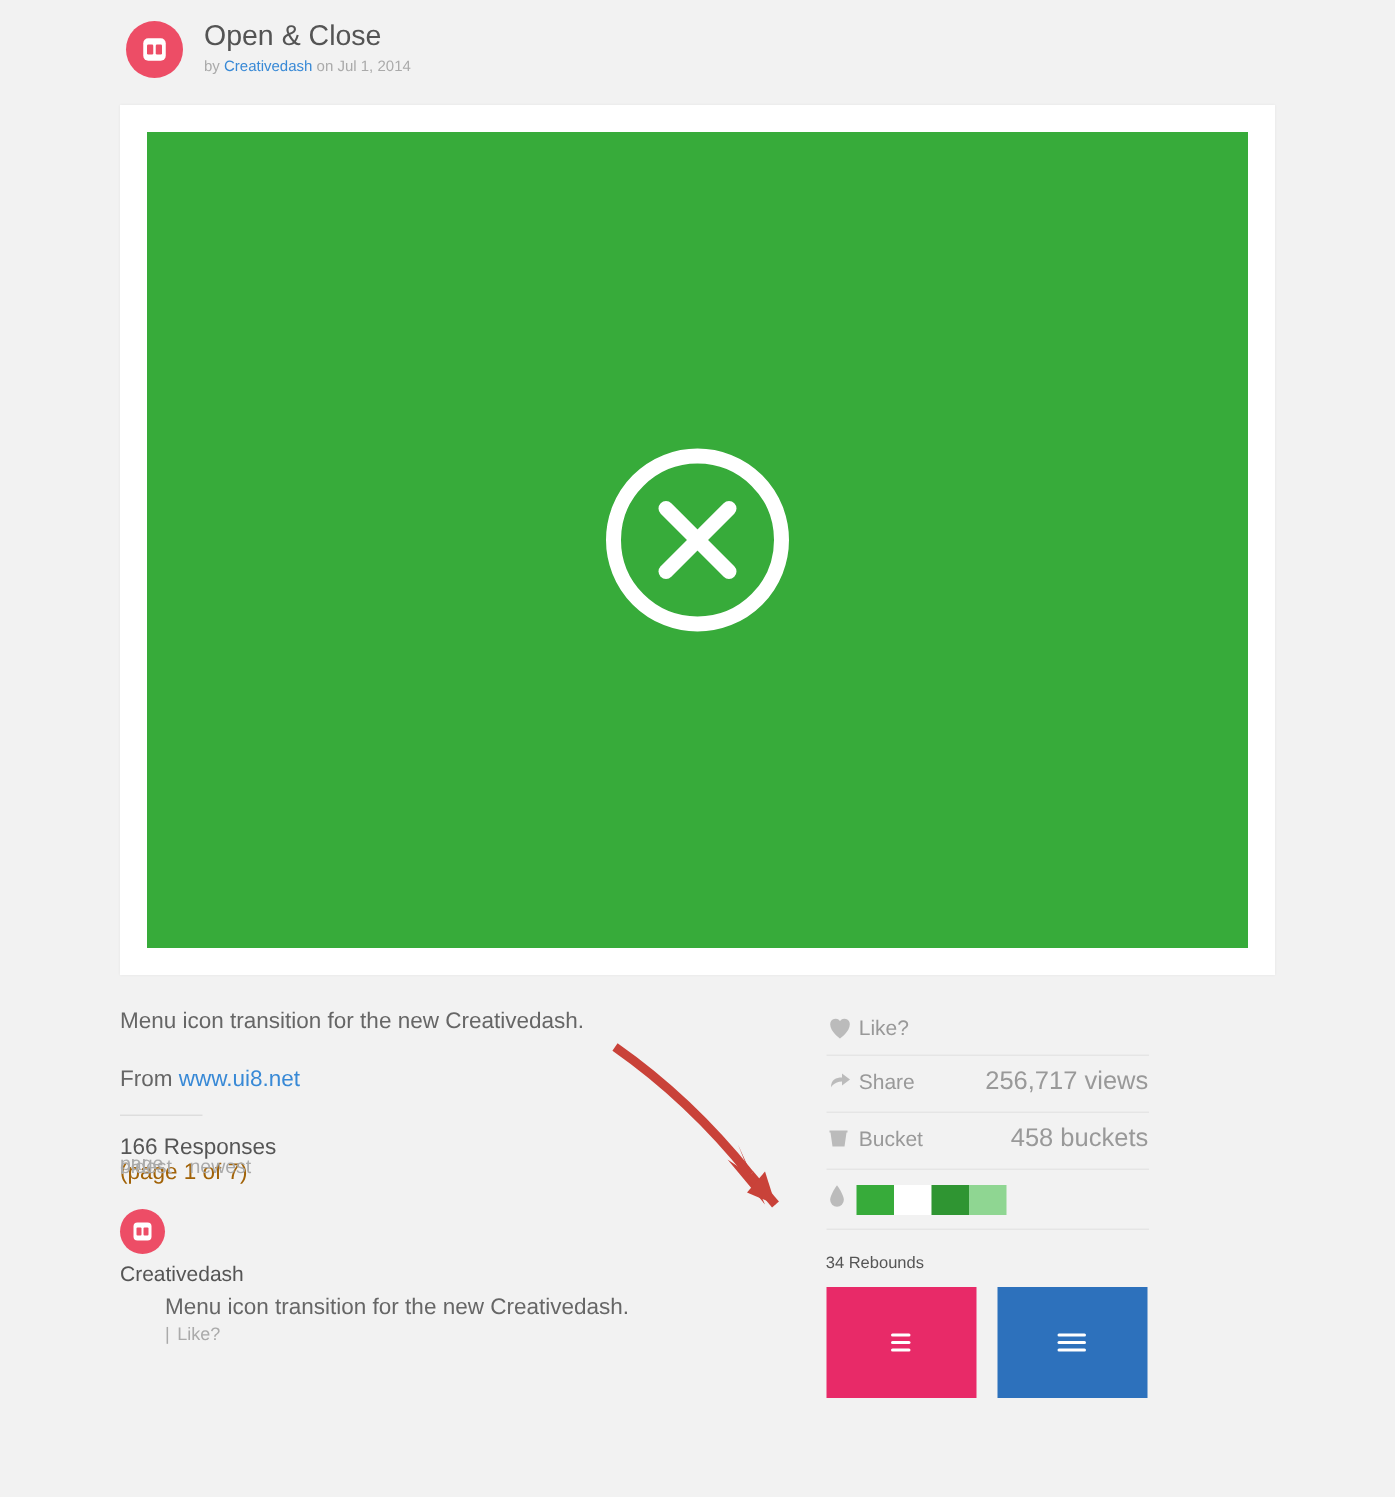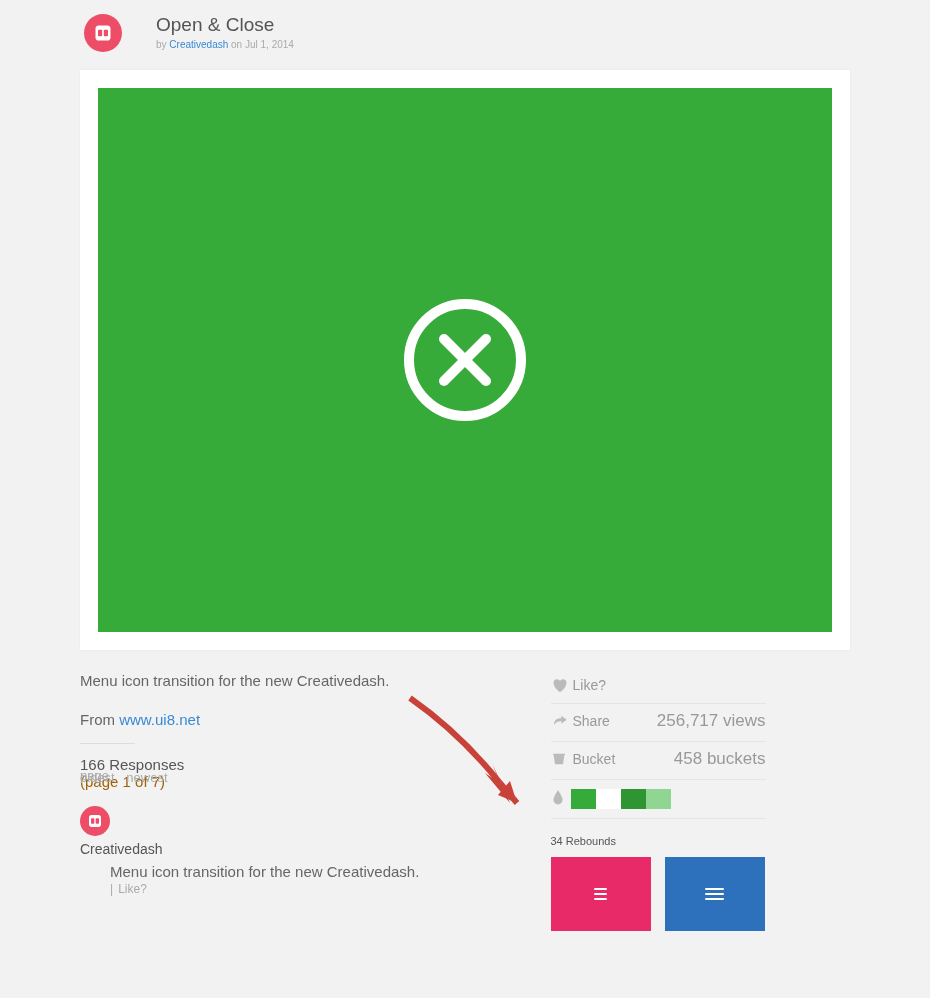--- a/index.html
+++ b/index.html
@@ -8,21 +8,21 @@
     background: #f2f2f2;
     width: 930px;
     height: 998px;
     position: relative;
     color: #666;
   }
 
   .container { padding: 0; position: relative; }
 
   
-  .header { display: flex; align-items: flex-end; padding: 14px 0 8px 84px; margin-left: 20px; }
+  .header { display: flex; align-items: flex-end; padding: 14px 0 8px 84px; }
   .avatar {
     width: 38px; height: 38px; border-radius: 50%;
     background: #ed4d66; margin-right: 14px;
     display: flex; align-items: center; justify-content: center;
     flex-shrink: 0;
     position: absolute; left: 84px; top: 14px;
   }
   .avatar svg { width: 20px; height: 20px; }
   .header-text { margin-left: 52px; }
   .shot-title { font-size: 19px; font-weight: 400; color: #545454; margin-top: 0px; }

